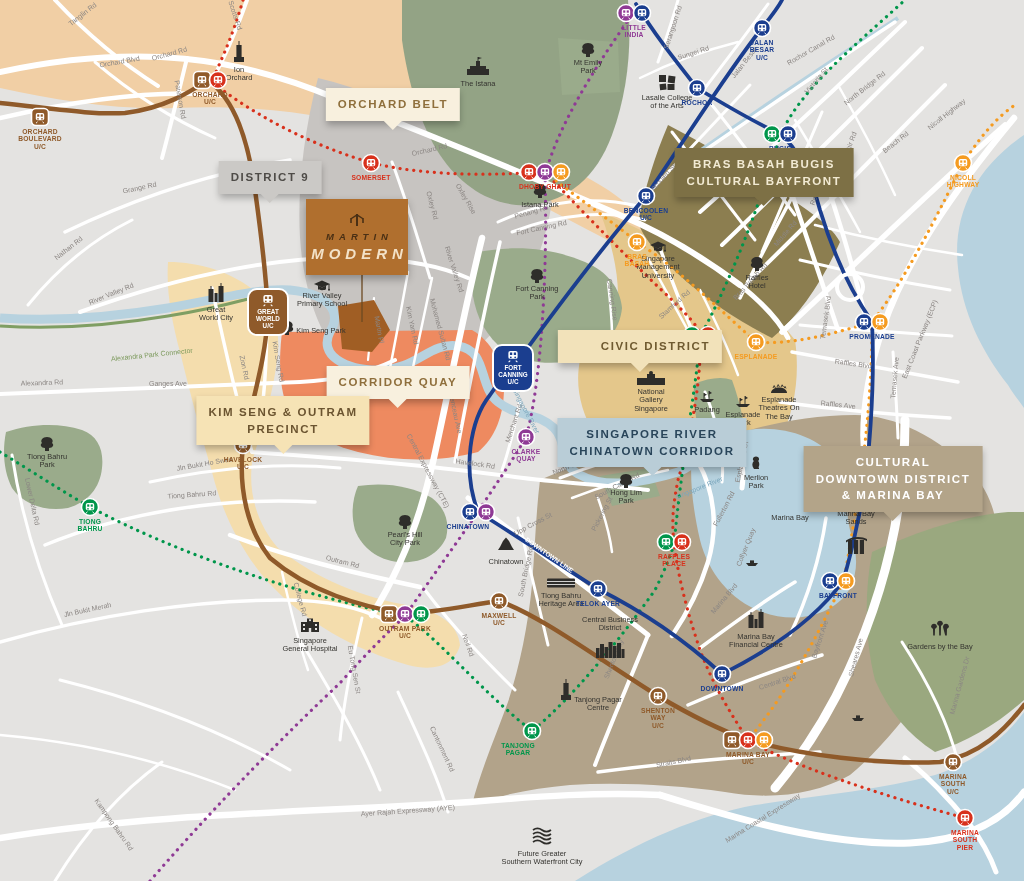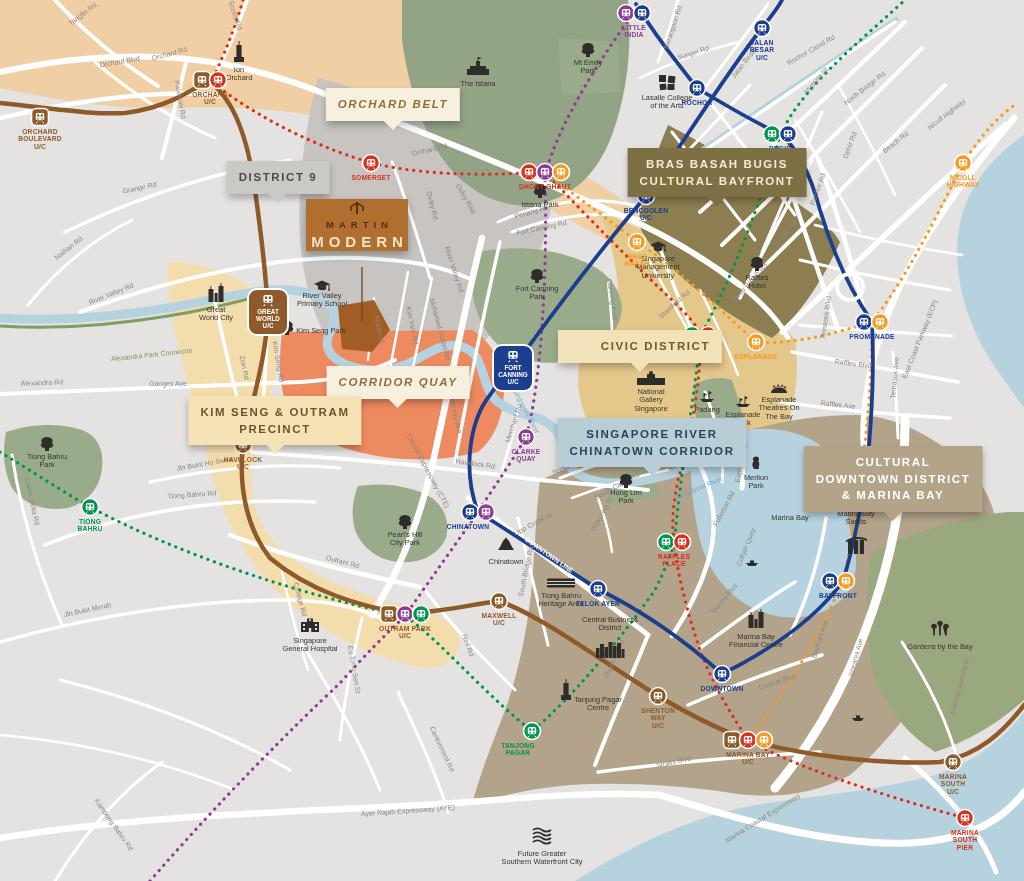--- a/index.html
+++ b/index.html
@@ -18,31 +18,31 @@
   .lm-label{font-size:7.4px;fill:#34332f;text-anchor:middle;font-family:"Liberation Sans",sans-serif;}
   .st-label{font-size:6.7px;font-weight:bold;text-anchor:middle;letter-spacing:.2px;font-family:"Liberation Sans",sans-serif;}
   .st-big-label{font-size:6.3px;font-weight:bold;fill:#fff;text-anchor:middle;font-family:"Liberation Sans",sans-serif;}
   #layer-landmarks use{fill:#2e2d2a;}
   
   .callout{position:absolute;transform:translateX(-50%);text-align:center;padding:8px 12px;
     font-weight:bold;font-size:11.5px;letter-spacing:1.6px;line-height:1.45;white-space:nowrap;
     box-shadow:0 4px 7px rgba(0,0,0,.28);z-index:5;}
   .callout::after{content:'';position:absolute;left:50%;bottom:-9px;transform:translateX(-50%);
     border:10px solid transparent;border-bottom:none;border-top:10px solid var(--bg);}
-  .c-cream{--bg:#f8f0de;background:var(--bg);color:#8f6f3c;font-style:italic;}
+  .c-cream{--bg:#f8f0de;background:var(--bg);color:#8f6f3c;}
   .c-gray{--bg:#cbc9c6;background:var(--bg);color:#4e4b47;}
   .c-olive{--bg:#7d7045;background:var(--bg);color:#f2ead3;}
   .c-gold{--bg:#f2e2ba;background:var(--bg);color:#6f5a30;padding-left:43px;}
   .c-wheat{--bg:#f6e3b5;background:var(--bg);color:#6b5430;}
   .c-blue{--bg:#b9cdd7;background:var(--bg);color:#29455a;}
   .c-taupe{--bg:#b3a489;background:var(--bg);color:#ffffff;}
   
-  .martin{position:absolute;left:306px;top:199px;width:102px;height:52px;background:#b06f2e;
+  .martin{position:absolute;left:306px;top:199px;width:102px;height:76px;background:#b06f2e;
     box-shadow:0 4px 8px rgba(0,0,0,.3);display:flex;flex-direction:column;align-items:center;
-    justify-content:center;gap:3px;z-index:6;}
+    justify-content:center;gap:3px;z-index:6;font-style:italic;}
   .martin .m1{color:#4a3015;font-size:9.5px;font-weight:bold;letter-spacing:5px;text-indent:5px;}
   .martin .m2{color:#f3e2c8;font-size:15px;font-weight:bold;letter-spacing:5px;text-indent:5px;}
 </style>
 </head>
 <body>
 
 <div id="stage">
   <svg id="map" width="1024" height="881" viewBox="0 0 1024 881" xmlns="http://www.w3.org/2000/svg">
     <defs>
       <symbol id="train" overflow="visible">
@@ -724,34 +724,34 @@
           <text x="0" y="24.4" class="st-label" style="fill: rgb(216, 49, 28);">SOUTH</text>
           <text x="0" y="31.8" class="st-label" style="fill: rgb(216, 49, 28);">PIER</text>
         </g>
       </g>
   </svg>
 
   <div id="callouts">
       <div class="callout c-cream" style="left: 393px; top: 88px;">
         <div>ORCHARD BELT</div>
       </div>
-      <div class="callout c-gray" style="left: 278px; top: 161px;">
+      <div class="callout c-gray" style="left: 270px; top: 161px;">
         <div>DISTRICT 9</div>
       </div>
-      <div class="callout c-olive" style="left: 717px; top: 148px;">
+      <div class="callout c-olive" style="left: 764px; top: 148px;">
         <div>BRAS BASAH BUGIS</div>
         <div>CULTURAL BAYFRONT</div>
       </div>
       <div class="callout c-gold" style="left: 640px; top: 330px;">
         <div>CIVIC DISTRICT</div>
       </div>
       <div class="callout c-cream" style="left: 398px; top: 366px;">
         <div>CORRIDOR QUAY</div>
       </div>
-      <div class="callout c-wheat" style="left: 275px; top: 396px;">
+      <div class="callout c-wheat" style="left: 283px; top: 396px;">
         <div>KIM SENG &amp; OUTRAM</div>
         <div>PRECINCT</div>
       </div>
       <div class="callout c-blue" style="left: 652px; top: 418px;">
         <div>SINGAPORE RIVER</div>
         <div>CHINATOWN CORRIDOR</div>
       </div>
       <div class="callout c-taupe" style="left: 893px; top: 446px;">
         <div>CULTURAL</div>
         <div>DOWNTOWN DISTRICT</div>

